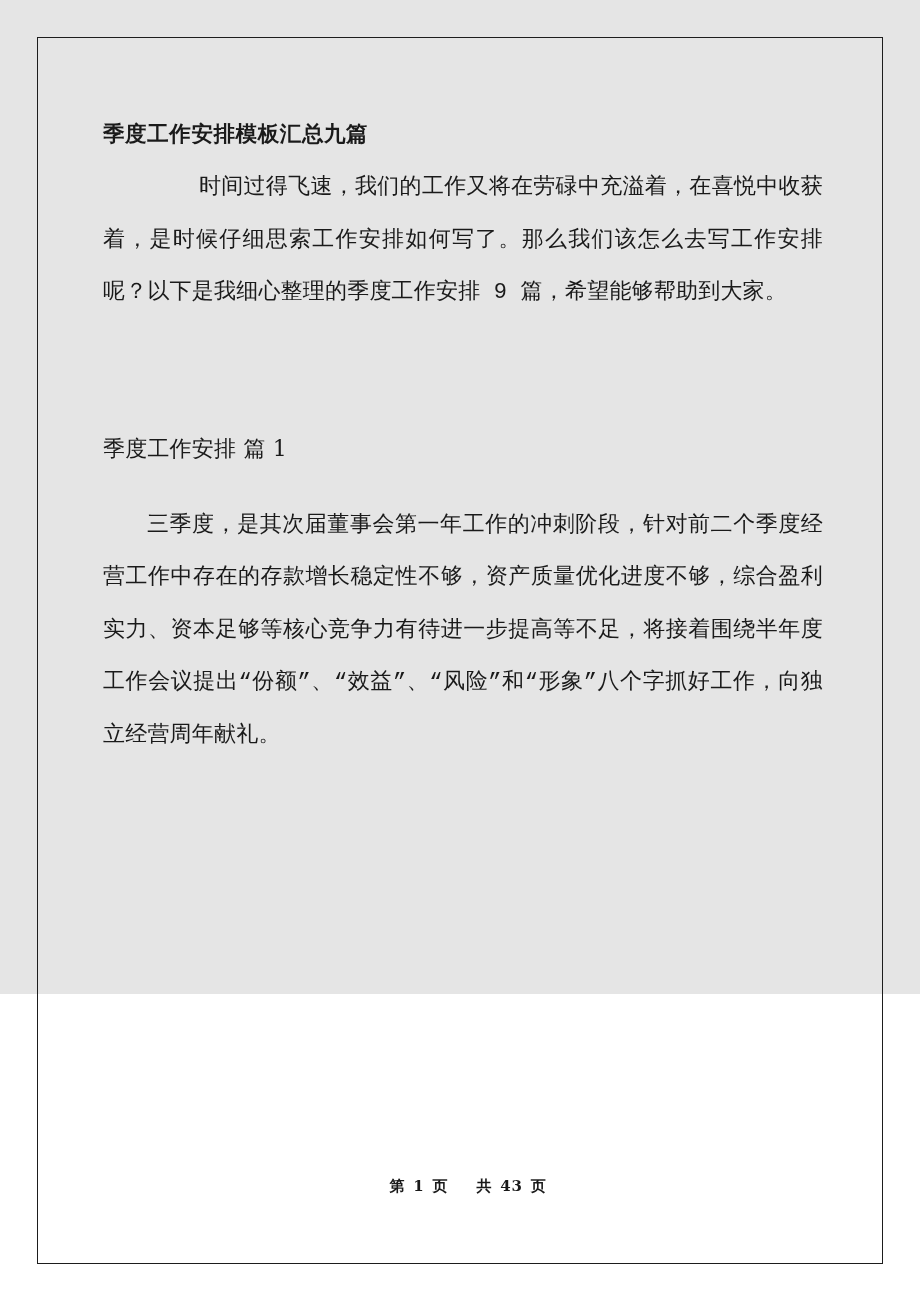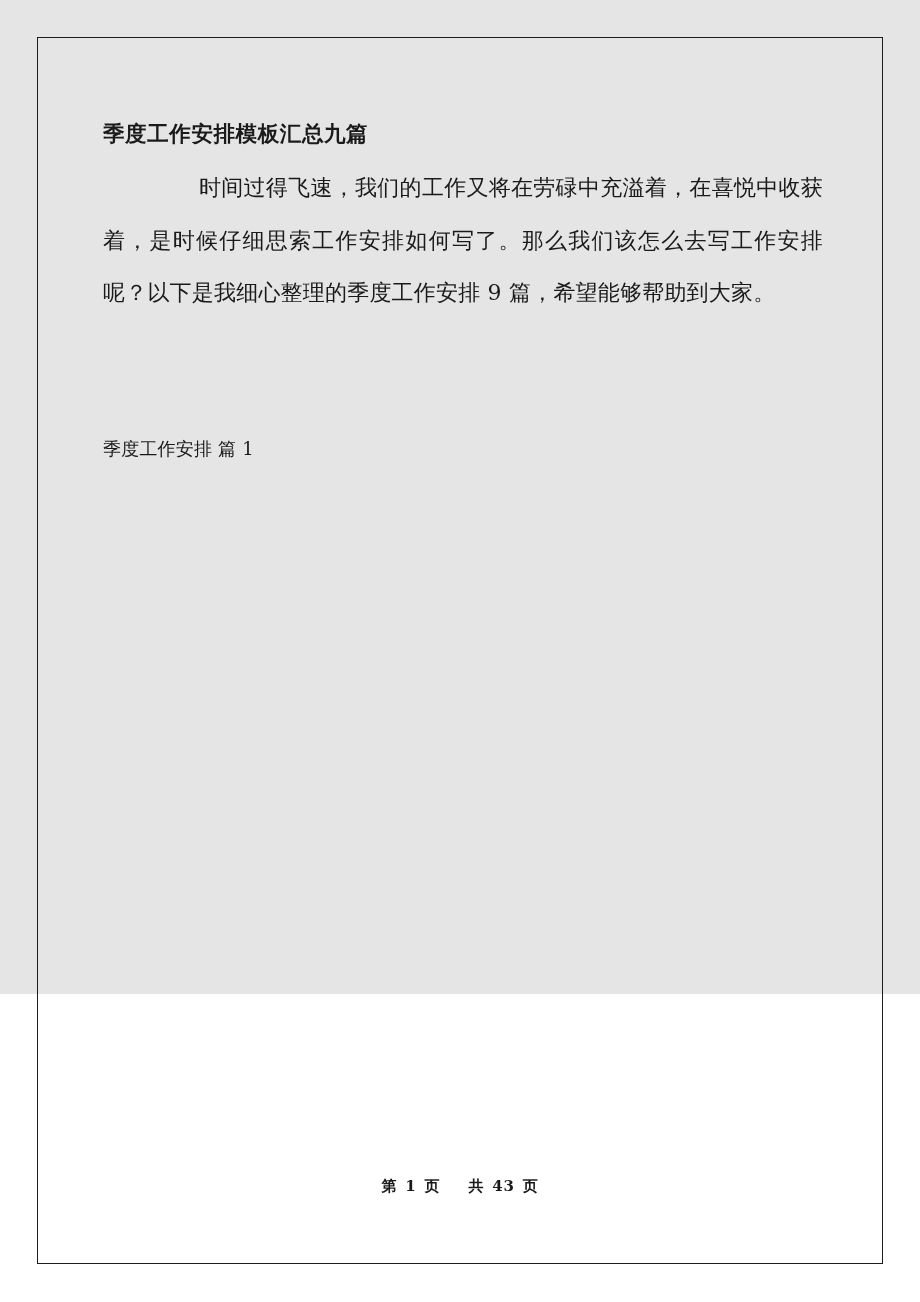--- a/index.html
+++ b/index.html
@@ -53,32 +53,33 @@
 
   .para {
     font-size: 22px;
     line-height: 52.5px;
     color: #1a1a1a;
     text-align: justify;
     text-justify: inter-character;
     letter-spacing: 0.2px;
     margin: 0;
     text-indent: 2em;
+    font-family: Liberation Mono, monospace;
   }
 
   .para.hanging-wide {
     text-indent: 96px;
   }
 
   .para.indent-small {
     text-indent: 1.6em;
   }
 
   .section-head {
-    font-size: 18px;
+    font-size: 22px;
     line-height: 50px;
     color: #1a1a1a;
     letter-spacing: 0.2px;
     margin: 0;
     text-indent: 0;
     white-space: nowrap;
   }
 
   .spacer-lg { height: 104px; }
   .spacer-md { height: 26px; }
@@ -87,20 +88,21 @@
     position: absolute;
     left: 37px;
     top: 1177px;
     width: 846px;
     text-align: center;
     font-size: 15px;
     font-weight: bold;
     color: #1a1a1a;
     letter-spacing: 0.8px;
     font-family: "DejaVu Serif", "Liberation Serif", serif;
+    padding-left: 8px;
   }
   #footer .fnum { padding: 0 1px; }
 </style>
 </head>
 <body>
 
 <div id="page">
 
   <div id="page-border"></div>
 
@@ -109,20 +111,21 @@
     <h1 class="doc-title">季度工作安排模板汇总九篇</h1>
 
     <p class="para hanging-wide">时间过得飞速，我们的工作又将在劳碌中充溢着，在喜悦中收获着，是时候仔细思索工作安排如何写了。那么我们该怎么去写工作安排呢？以下是我细心整理的季度工作安排 9 篇，希望能够帮助到大家。</p>
 
     <div class="spacer-lg"></div>
 
     <p class="section-head">季度工作安排  篇 1</p>
 
     <div class="spacer-md"></div>
 
+    <p class="para">三季度，是其次届董事会第一年工作的冲刺阶段，针对前二个季度经营工作中存在的存款增长稳定性不够，资产质量优化进度不够，综合盈利实力、资本足够等核心竞争力有待进一步提高等不足，将接着围绕半年度工作会议提出“份额”、“效益”、“风险”和“形象”八个字抓好工作，向独立经营周年献礼。</p>
 
 
 
   </div>
 
   <div id="footer">
     <span class="fnum">第</span>
     <span class="fnum">1</span>
     <span class="fnum">页</span>
     <span style="display:inline-block;width:14px;"></span>

